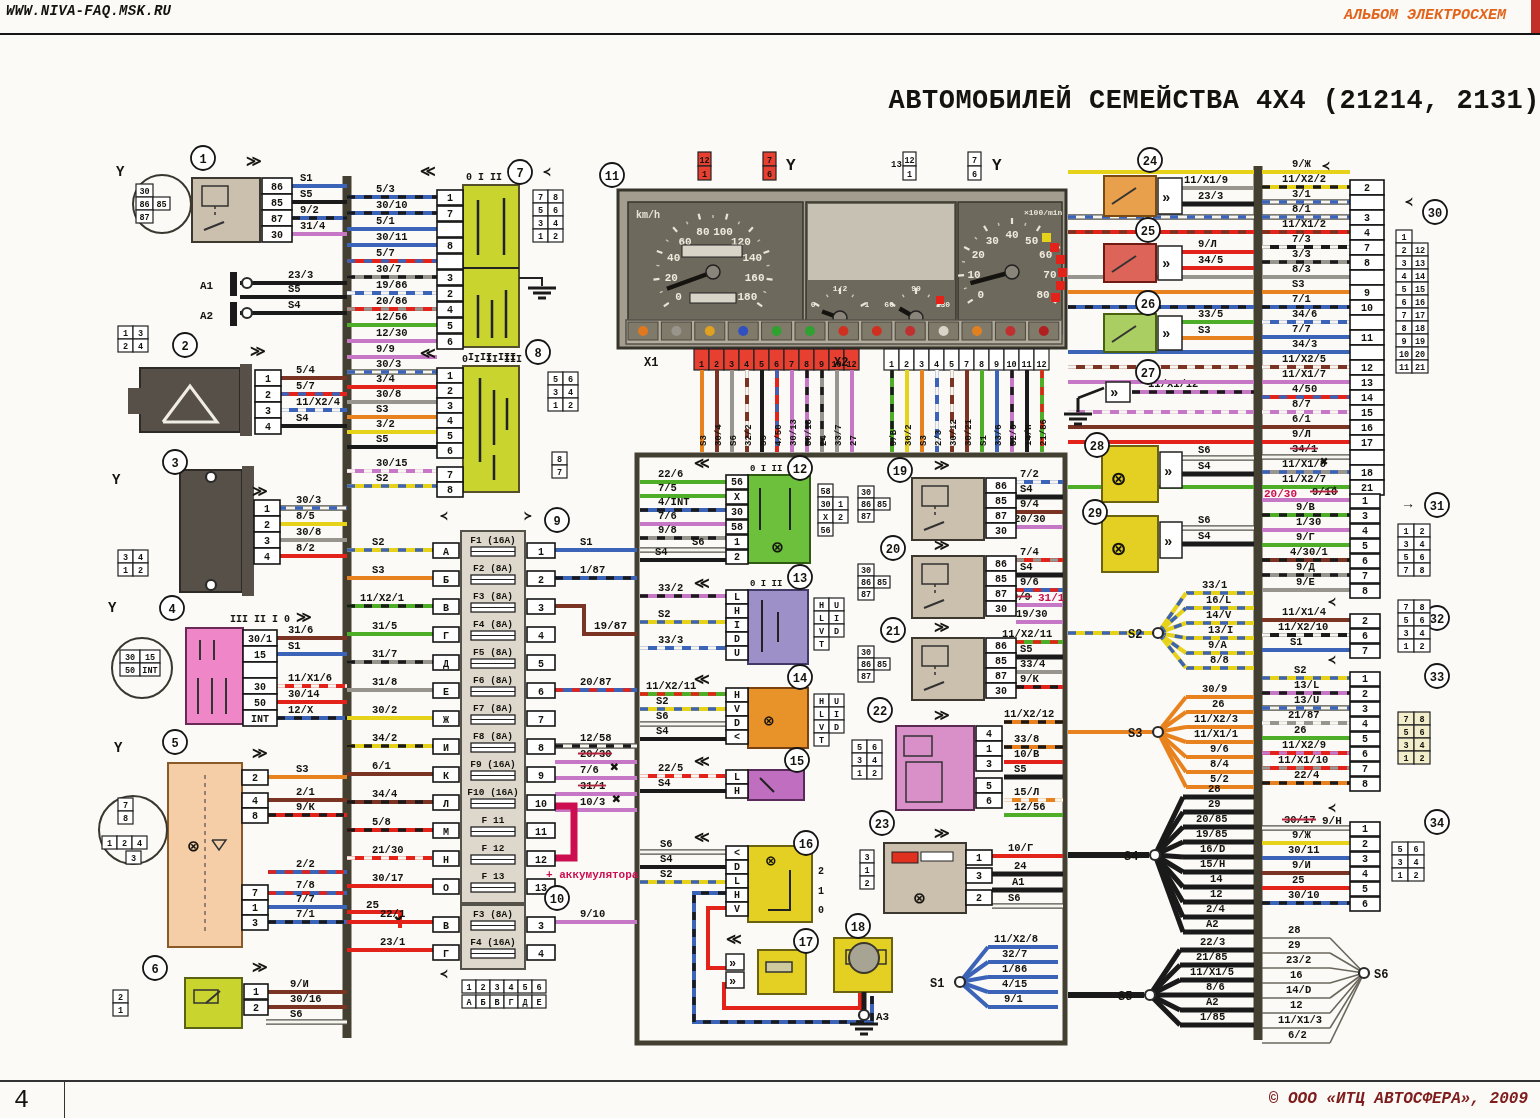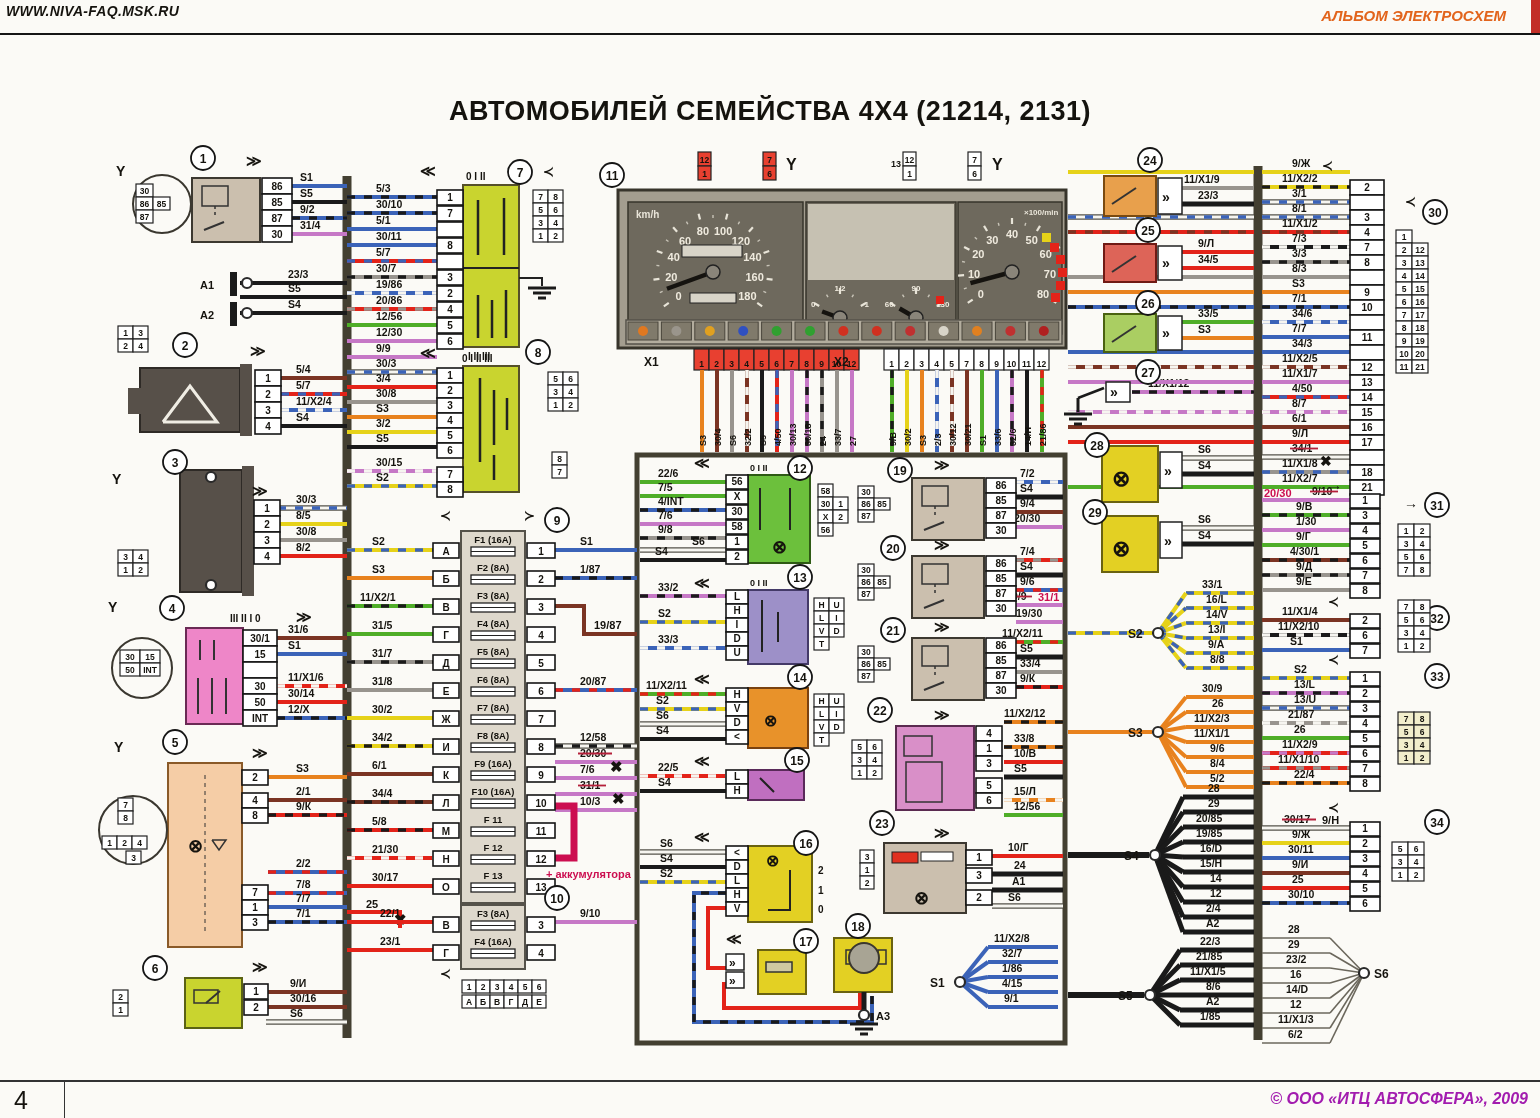--- a/index.html
+++ b/index.html
@@ -1,28 +1,28 @@
 <!DOCTYPE html>
 <html><head>
 <meta charset="utf-8">
 <style>
   html,body{margin:0;padding:0;background:#d8d6d0;}
   .page{position:relative;width:1540px;height:1118px;background:#fbfaf6;overflow:hidden;
-        font-family:Liberation Sans, sans-serif;color:#15130e;}
+        font-family:Liberation Mono, monospace;color:#15130e;}
   svg{position:absolute;left:0;top:0;}
   .hdr-url{position:absolute;left:6px;top:3px;font-size:14px;font-weight:bold;font-style:italic;letter-spacing:.3px;}
   .hdr-album{position:absolute;right:34px;top:7px;font-size:15px;font-weight:bold;font-style:italic;color:#e2641c;text-align:right;}
   .hdr-redbar{position:absolute;right:0;top:0;width:9px;height:34px;background:#c22f28;}
   .hdr-rule{position:absolute;left:0;top:33px;width:100%;height:2px;background:#151515;}
   .ttl{position:absolute;left:0;width:100%;text-align:center;font-weight:bold;font-size:27px;letter-spacing:.5px;}
-  .t1{top:44px;} .t2{top:96px;}
+  .t1{top:44px;} .t2{top:86px;text-align:right;}
   .ftr-rule{position:absolute;left:0;top:1080px;width:100%;height:2px;background:#333;}
   .ftr-page{position:absolute;left:14px;top:1086px;font-size:25px;}
   .ftr-vline{position:absolute;left:64px;top:1082px;width:1px;height:36px;background:#333;}
-  .ftr-copy{position:absolute;right:12px;top:1090px;font-size:16px;font-weight:bold;font-style:italic;color:#a21caf;}
+  .ftr-copy{position:absolute;right:12px;top:1090px;font-size:16px;font-weight:bold;font-style:italic;color:#7f1d1d;}
 </style>
 </head>
 <body>
 
 <div class="page">
   <div class="hdr-url">WWW.NIVA-FAQ.MSK.RU</div>
   <div class="hdr-album">АЛЬБОМ ЭЛЕКТРОСХЕМ</div>
   <div class="hdr-redbar"></div>
   <div class="hdr-rule"></div>
   <div class="ttl t2">АВТОМОБИЛЕЙ СЕМЕЙСТВА 4Х4 (21214, 2131)</div>

